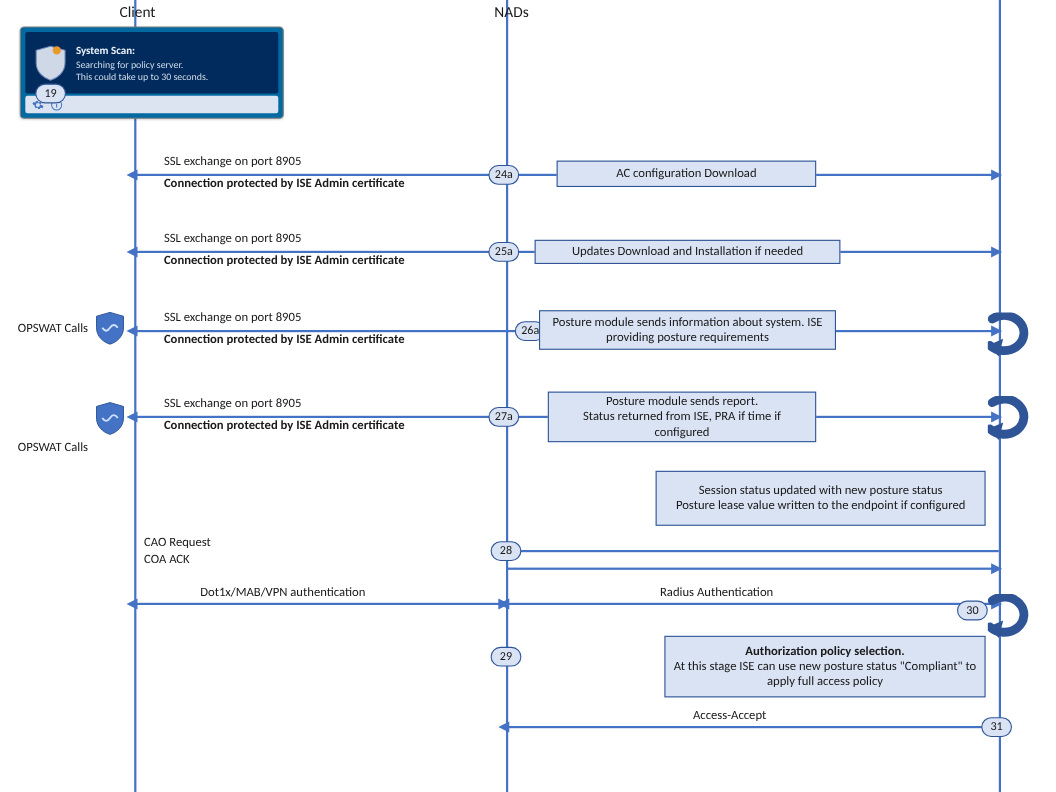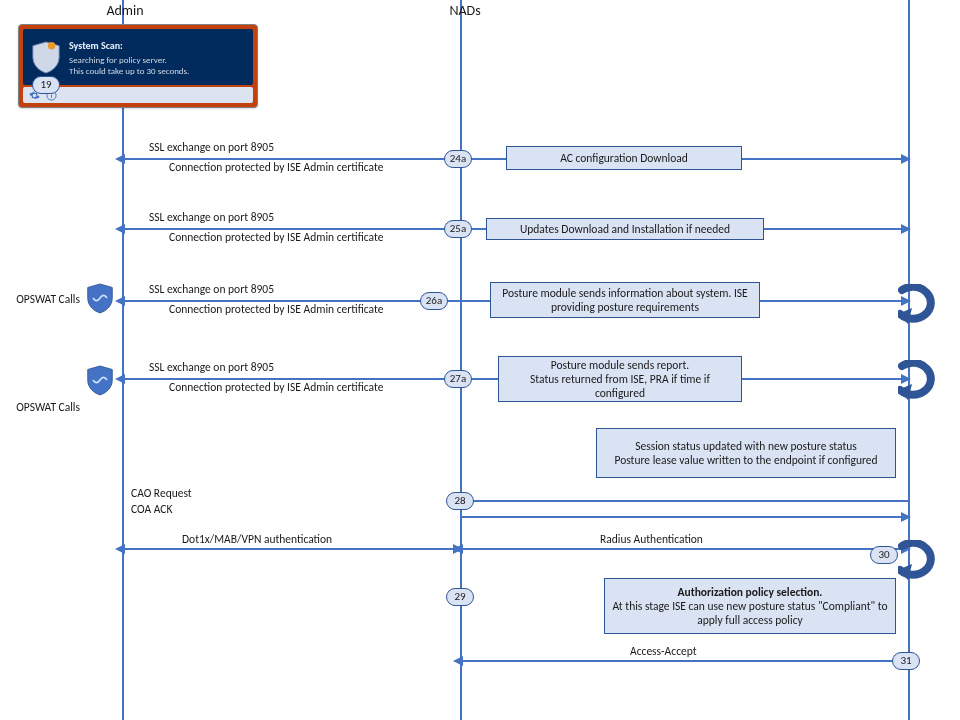--- a/index.html
+++ b/index.html
@@ -11,21 +11,21 @@
   .lifeline.client { left: 122px; }
   .lifeline.nads   { left: 460px; }
   .lifeline.ise    { left: 908px; }
 
   
   .col-header { position: absolute; top: 2px; font-size: 14px; text-align: center; }
   .col-header.client { left: 80px; width: 90px; }
   .col-header.nads   { left: 420px; width: 90px; }
 
   
-  .scan-widget { position: absolute; left: 18px; top: 24px; width: 240px; height: 84px; border: 1px solid #7f7f7f; border-radius: 4px; background: #c2410c; box-shadow: 0 1px 2px rgba(0,0,0,.15); }
+  .scan-widget { position: absolute; left: 18px; top: 24px; width: 240px; height: 84px; border: 1px solid #7f7f7f; border-radius: 4px; background: #0369a1; box-shadow: 0 1px 2px rgba(0,0,0,.15); }
   .scan-widget .banner { position: absolute; left:4px; right:4px; top:4px; height:56px; background:#002b5c; border-radius:2px; display:flex; align-items:center; padding:4px 8px; color:#cfd8e6; font-size:9px; }
   .banner .shield { width:30px; height:34px; margin-right:8px; }
   .banner .txt strong { display:block; font-size:10px; color:#eaf0fa; margin-bottom:2px; }
   .scan-widget .footer { position:absolute; left:4px; right:4px; bottom:4px; height:16px; background:#dbe4f0; border-radius:2px; display:flex; align-items:center; gap:6px; padding-left:6px; }
   .footer svg { width:11px; height:11px; fill:#4472c4; }
 
   
   .seg { position:absolute; height:2px; background:#4472c4; }
   .seg.full { left:122px; width:786px; } 
   .seg.left { left:122px; width:338px; } 
@@ -44,32 +44,32 @@
   .box { position:absolute; background:#dae3f3; border:1px solid #2f5597; text-align:center; font-size:11.5px; line-height:14px; display:flex; align-items:center; justify-content:center; padding:3px 6px; }
   .box.selfnote { background:#dae3f3; border:1px solid #2f5597; }
 
   
   .loop { position:absolute; right:18px; width:44px; }
 
   
   .shield-small { width:28px; height:32px; }
 
   .row-ssl-top { position:absolute; left:149px; font-size:11.5px; }
-  .row-ssl-bold { font-weight:400;margin-left:20px; }
+  .row-ssl-bold { font-weight:700; }
 </style>
 </head>
 <body>
 
 <div class="canvas">
 
   <div class="lifeline client"></div>
   <div class="lifeline nads"></div>
   <div class="lifeline ise"></div>
 
-  <div class="col-header client">Admin</div>
+  <div class="col-header client">Client</div>
   <div class="col-header nads">NADs</div>
 
   <div class="scan-widget">
     <div class="banner">
       <svg class="shield" viewBox="0 0 32 36">
         <path fill="#cfd8e6" stroke="#6e86b5" d="M16 2 L30 6 V18 C30 27 23 33 16 35 C9 33 2 27 2 18 V6 Z"></path>
         <circle cx="22" cy="6" r="4" fill="#e89a2d"></circle>
       </svg>
       <div class="txt">
         <strong>System Scan:</strong>
@@ -104,21 +104,21 @@
   <div class="row-ssl-top" style="top:210px;">SSL exchange on port 8905</div>
   <div class="row-ssl-top row-ssl-bold" style="top:230px;">Connection  protected by ISE Admin certificate</div>
   <div class="num" style="left:444px; top:220px;">25a</div>
   <div class="box" style="left:486px; top:218px; width:278px; height:22px;">Updates Download and Installation if needed</div>
 
   <div class="seg full" style="top:300px;"></div>
   <div class="head-l" style="left:115px; top:296px;"></div>
   <div class="head-r" style="left:901px; top:296px;"></div>
   <div class="row-ssl-top" style="top:282px;">SSL exchange on port 8905</div>
   <div class="row-ssl-top row-ssl-bold" style="top:302px;">Connection  protected by ISE Admin certificate</div>
-  <div class="num" style="left:420px; top:292px;">26a</div>
+  <div class="num" style="left:468px; top:292px;">26a</div>
   <div class="box" style="left:490px; top:282px; width:270px; height:36px;">Posture module sends information about system. ISE providing posture requirements</div>
   <svg class="loop" style="top:284px;" viewBox="0 0 44 40">
     <path d="M4 6 a18 16 0 1 1 -2 24" fill="none" stroke="#2f5597" stroke-width="8" stroke-linecap="round"></path>
     <polygon points="0,30 14,24 10,40" fill="#2f5597"></polygon>
   </svg>
 
   <div class="label" style="left:10px; top:292px; width:70px; text-align:right;">OPSWAT Calls</div>
   <svg class="shield-small" style="position:absolute; left:86px; top:282px;" viewBox="0 0 32 36">
     <path fill="#4472c4" stroke="#2f5597" d="M16 2 L30 6 V18 C30 27 23 33 16 35 C9 33 2 27 2 18 V6 Z"></path>
     <path d="M8 18 q4 6 8 0 q4 -6 8 0" fill="none" stroke="#cfe2ff" stroke-width="2"></path>

